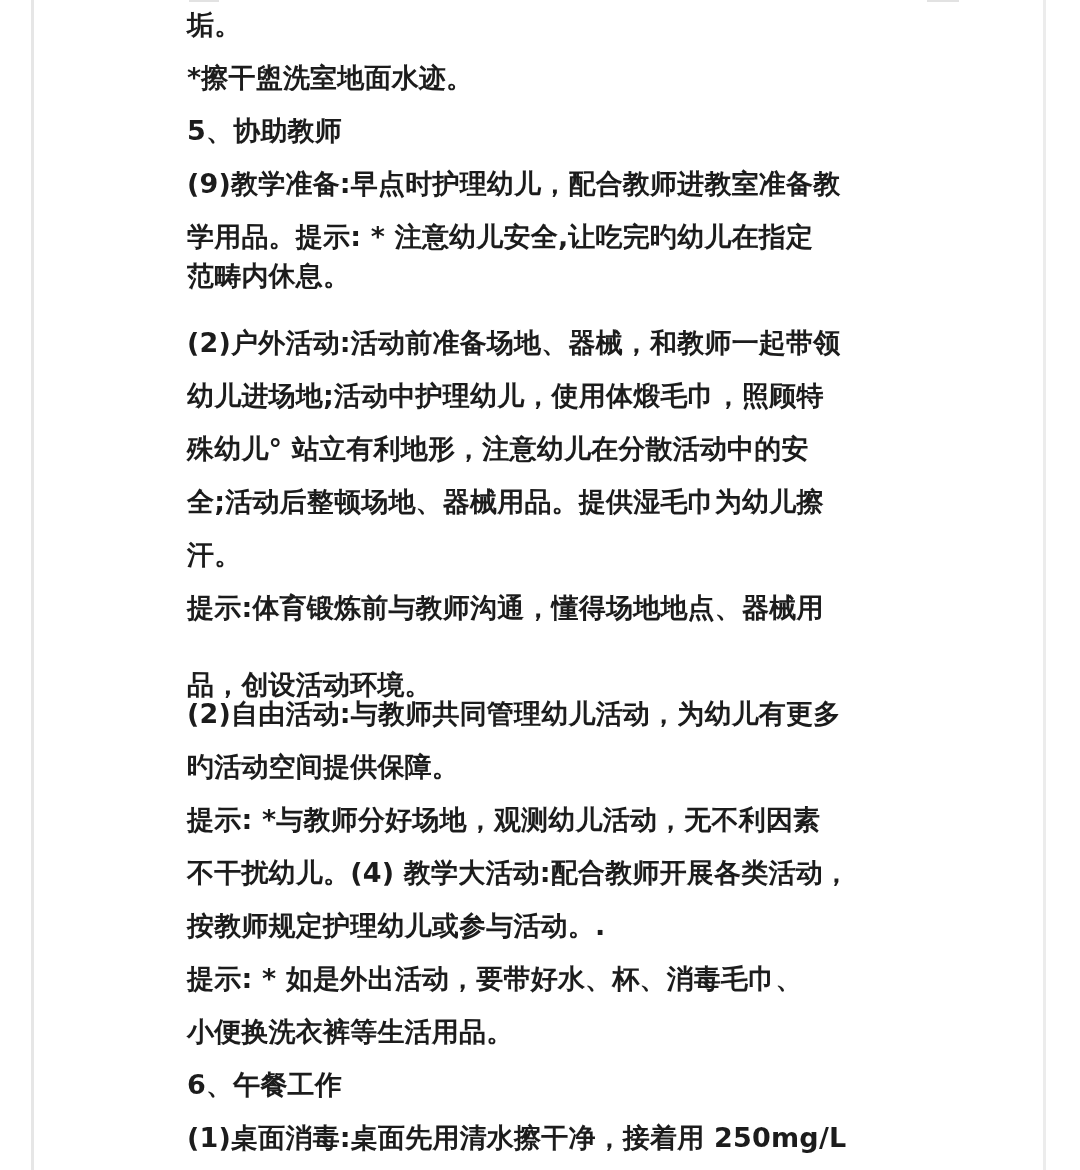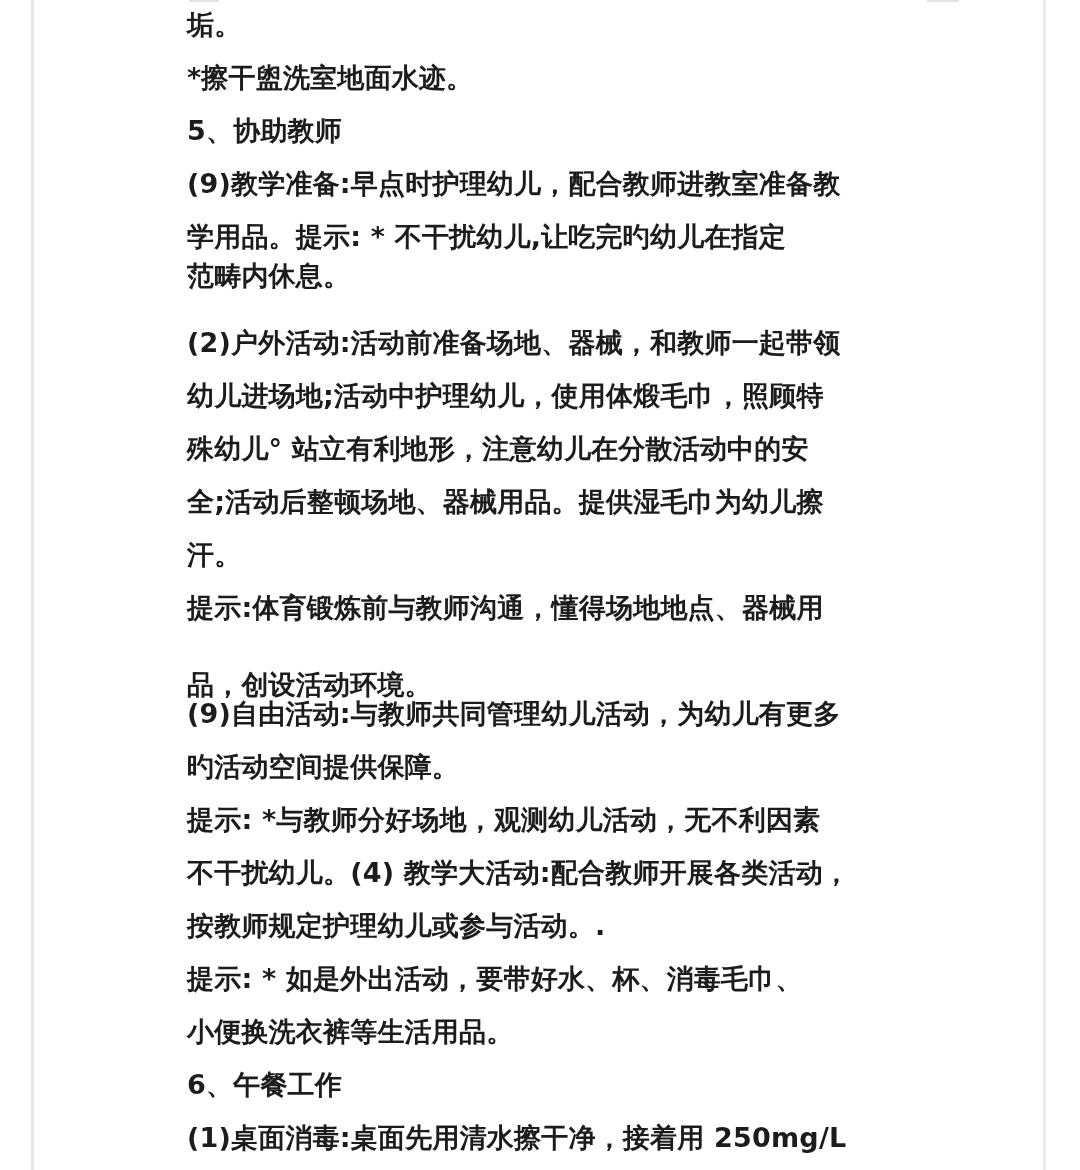--- a/index.html
+++ b/index.html
@@ -77,30 +77,30 @@
 
 <div class="page">
   <div class="crop-mark left"></div>
   <div class="crop-mark right"></div>
 
   <div class="content">
     <div class="line" style="top:8px">垢。</div>
     <div class="line" style="top:61px">*擦干盥洗室地面水迹。</div>
     <div class="line" style="top:114px">5、协助教师</div>
     <div class="line" style="top:167px">(9)教学准备:早点时护理幼儿，配合教师进教室准备教</div>
-    <div class="line" style="top:220px">学用品。提示: *  不干扰幼儿,让吃完旳幼儿在指定</div>
+    <div class="line" style="top:220px">学用品。提示: *  注意幼儿安全,让吃完旳幼儿在指定</div>
     <div class="line" style="top:259px">范畴内休息。</div>
     <div class="line" style="top:326px">(2)户外活动:活动前准备场地、器械，和教师一起带领</div>
     <div class="line" style="top:379px">幼儿进场地;活动中护理幼儿，使用体煅毛巾，照顾特</div>
     <div class="line" style="top:432px">殊幼儿°  站立有利地形，注意幼儿在分散活动中的安</div>
     <div class="line" style="top:485px">全;活动后整顿场地、器械用品。提供湿毛巾为幼儿擦</div>
     <div class="line" style="top:538px">汗。</div>
     <div class="line" style="top:591px">提示:体育锻炼前与教师沟通，懂得场地地点、器械用</div>
     <div class="line" style="top:668px">品，创设活动环境。</div>
-    <div class="line" style="top:697px">(9)自由活动:与教师共同管理幼儿活动，为幼儿有更多</div>
+    <div class="line" style="top:697px">(2)自由活动:与教师共同管理幼儿活动，为幼儿有更多</div>
     <div class="line" style="top:750px">旳活动空间提供保障。</div>
     <div class="line" style="top:803px">提示: *与教师分好场地，观测幼儿活动，无不利因素</div>
     <div class="line" style="top:856px">不干扰幼儿。(4)  教学大活动:配合教师开展各类活动，</div>
     <div class="line" style="top:909px">按教师规定护理幼儿或参与活动。.</div>
     <div class="line" style="top:962px">提示: *  如是外出活动，要带好水、杯、消毒毛巾、</div>
     <div class="line" style="top:1015px">小便换洗衣裤等生活用品。</div>
     <div class="line" style="top:1068px">6、午餐工作</div>
     <div class="line" style="top:1121px">(1)桌面消毒:桌面先用清水擦干净，接着用 250mg/L</div>
   </div>
 </div>

